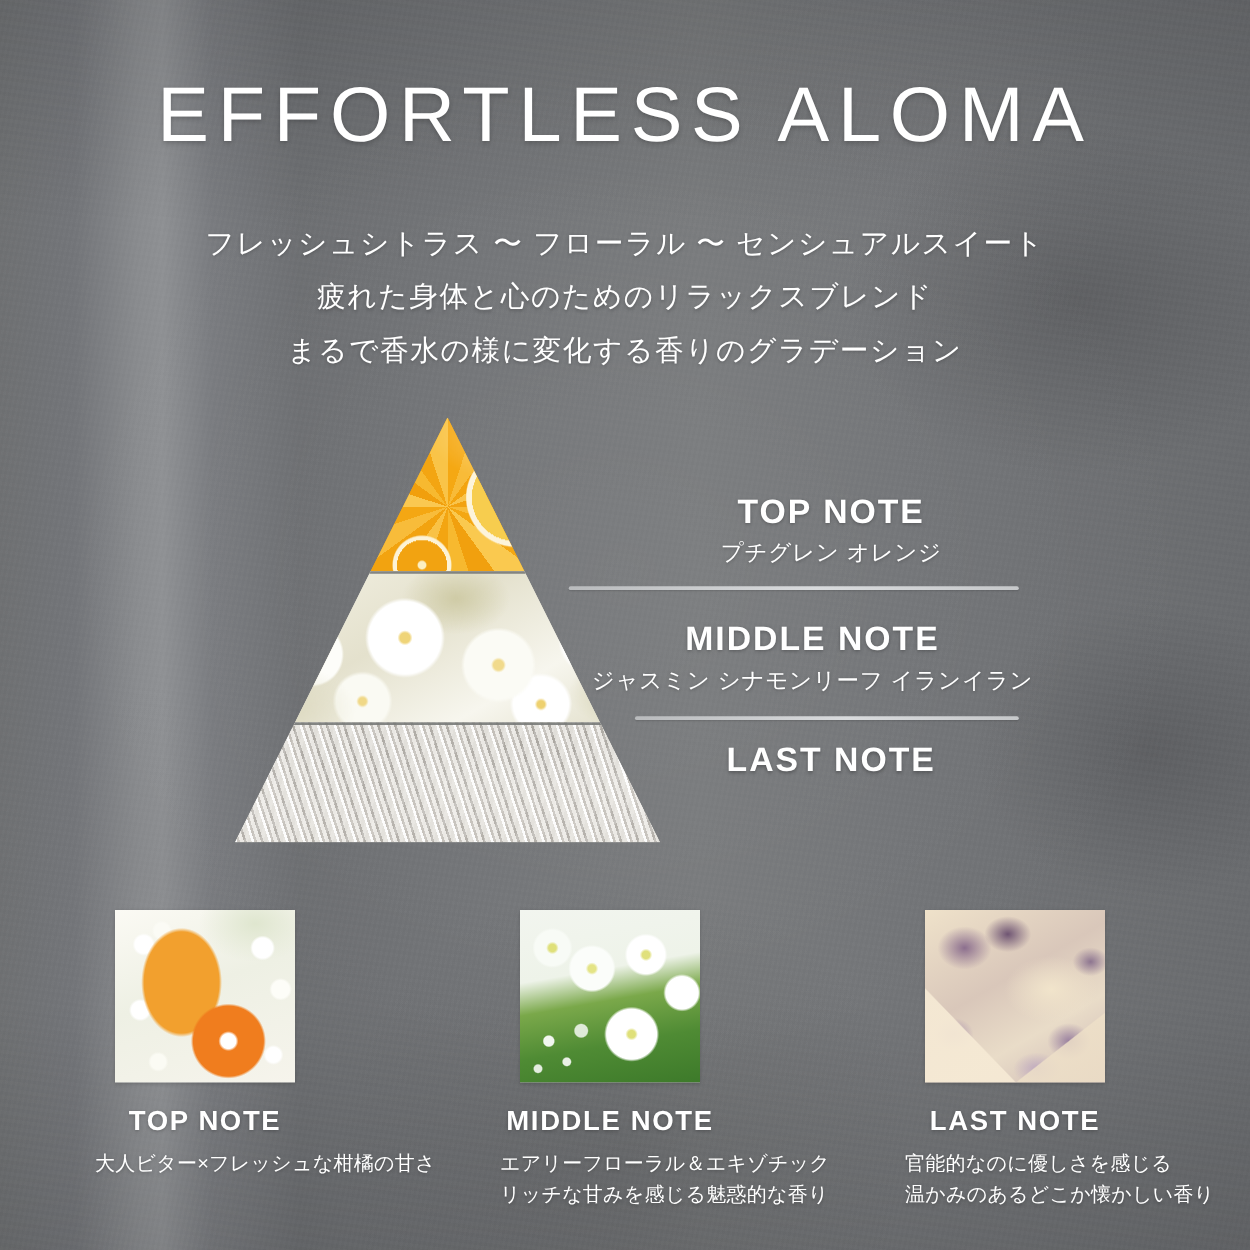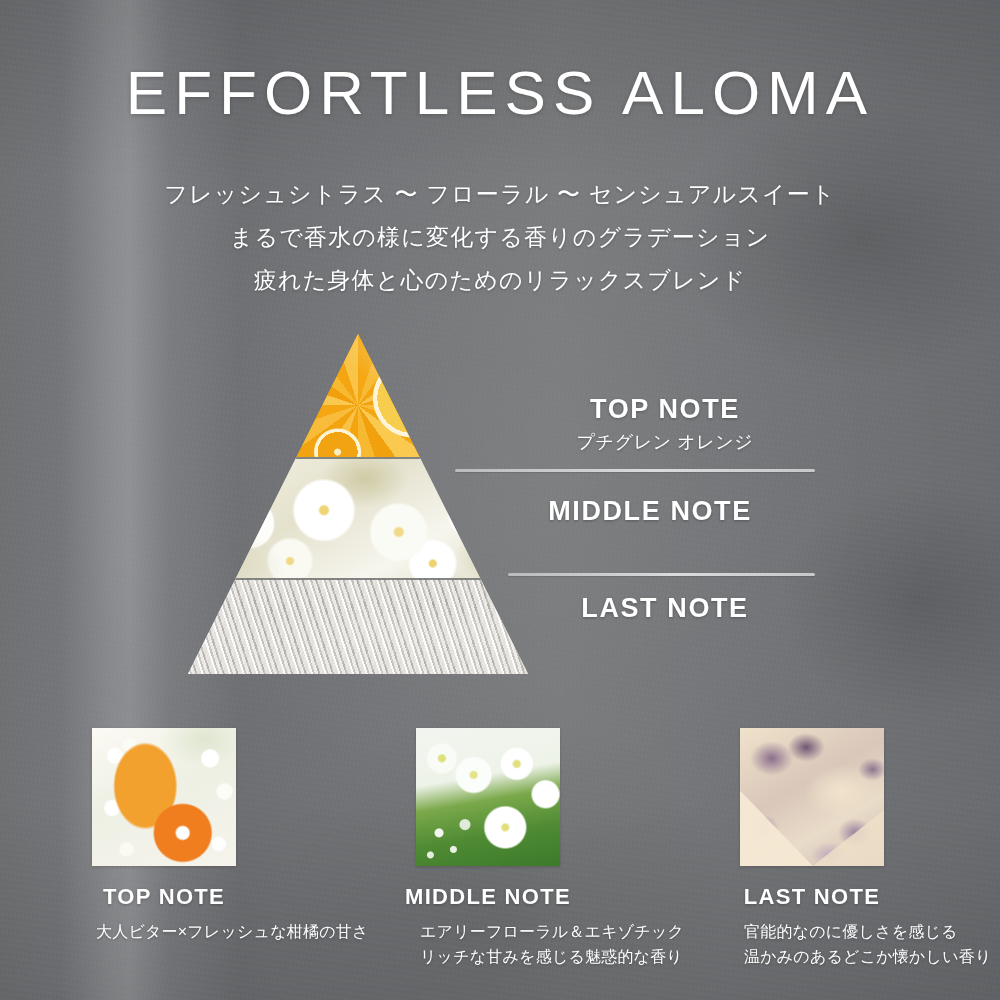--- a/index.html
+++ b/index.html
@@ -320,39 +320,38 @@
     white-space: nowrap;
   }
   .card-desc {
     margin-top: 9px;
     color: #ffffff;
     font-size: 16px;
     font-weight: 400;
     line-height: 25px;
     letter-spacing: 0.2px;
     text-shadow: 0 1px 3px rgba(0,0,0,0.26);
-    margin-left: 20px;
   }
   .card-desc div { white-space: nowrap; }
 </style>
 </head>
 <body>
 
 <div class="poster">
 
   <div class="bg-base"></div>
   <div class="bg-vignette"></div>
   <div class="bg-noise"></div>
 
   <div class="title">EFFORTLESS ALOMA</div>
 
   <div class="subtitle">
     <div>フレッシュシトラス 〜 フローラル 〜 センシュアルスイート</div>
+    <div>疲れた身体と心のためのリラックスブレンド</div>
     <div>まるで香水の様に変化する香りのグラデーション</div>
-    <div>疲れた身体と心のためのリラックスブレンド</div>
   </div>
 
   <div class="pyramid">
     <div class="pyramid-clip">
       <div class="band band-top">
         <div class="tex-citrus"></div>
       </div>
       <div class="band band-middle">
         <div class="tex-jasmine"></div>
       </div>
@@ -365,20 +364,21 @@
   </div>
 
   <div class="note-row note-top">
     <div class="note-title">TOP NOTE</div>
     <div class="note-sub">プチグレン オレンジ</div>
   </div>
   <div class="note-divider divider-1"></div>
 
   <div class="note-row note-middle">
     <div class="note-title">MIDDLE NOTE</div>
+    <div class="note-sub">ジャスミン シナモンリーフ イランイラン</div>
   </div>
   <div class="note-divider divider-2"></div>
 
   <div class="note-row note-last">
     <div class="note-title">LAST NOTE</div>
   </div>
 
   <div class="cards">
 
     <div class="card card-1">

